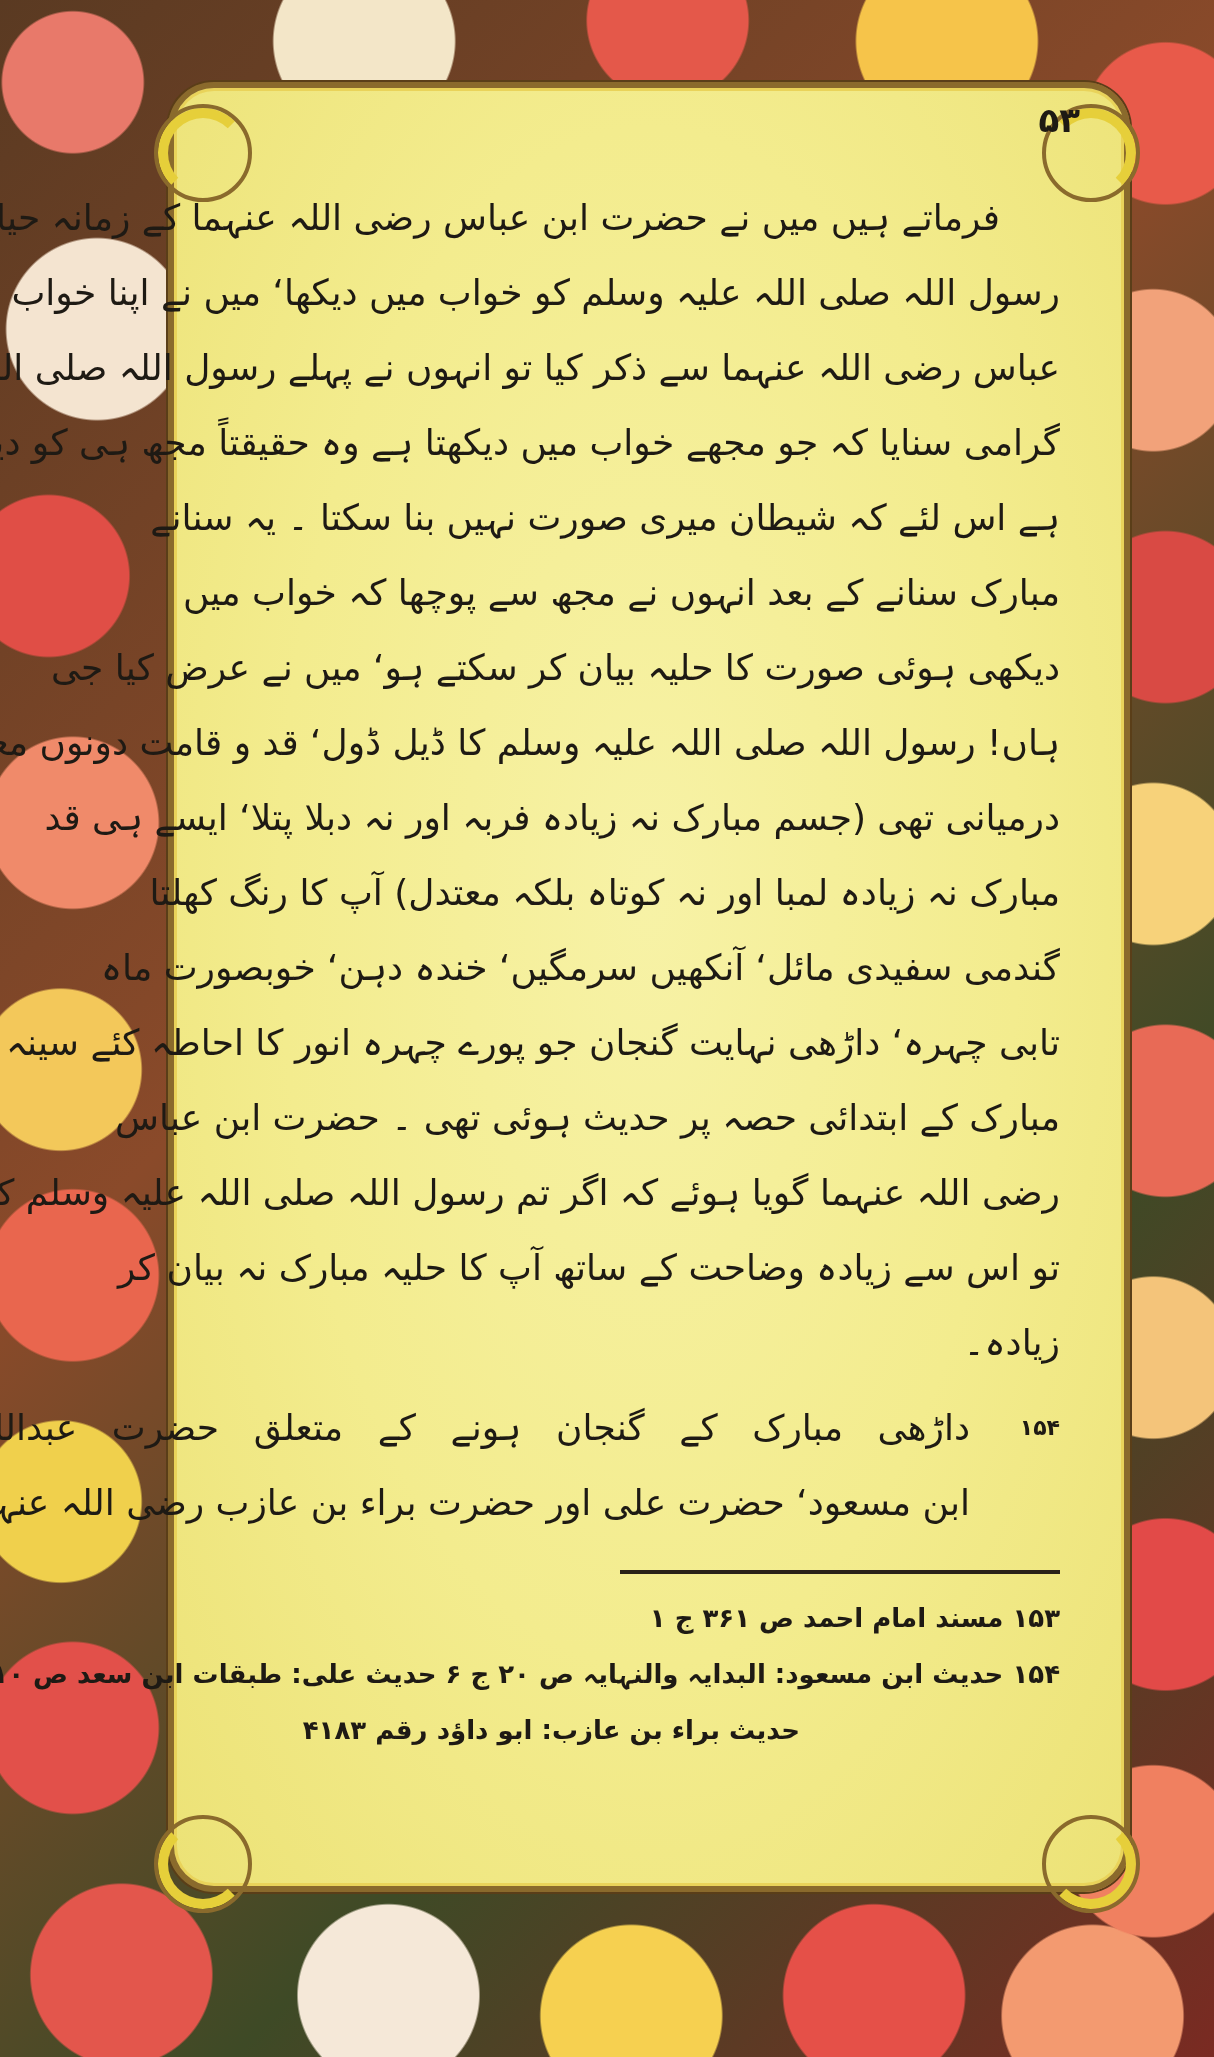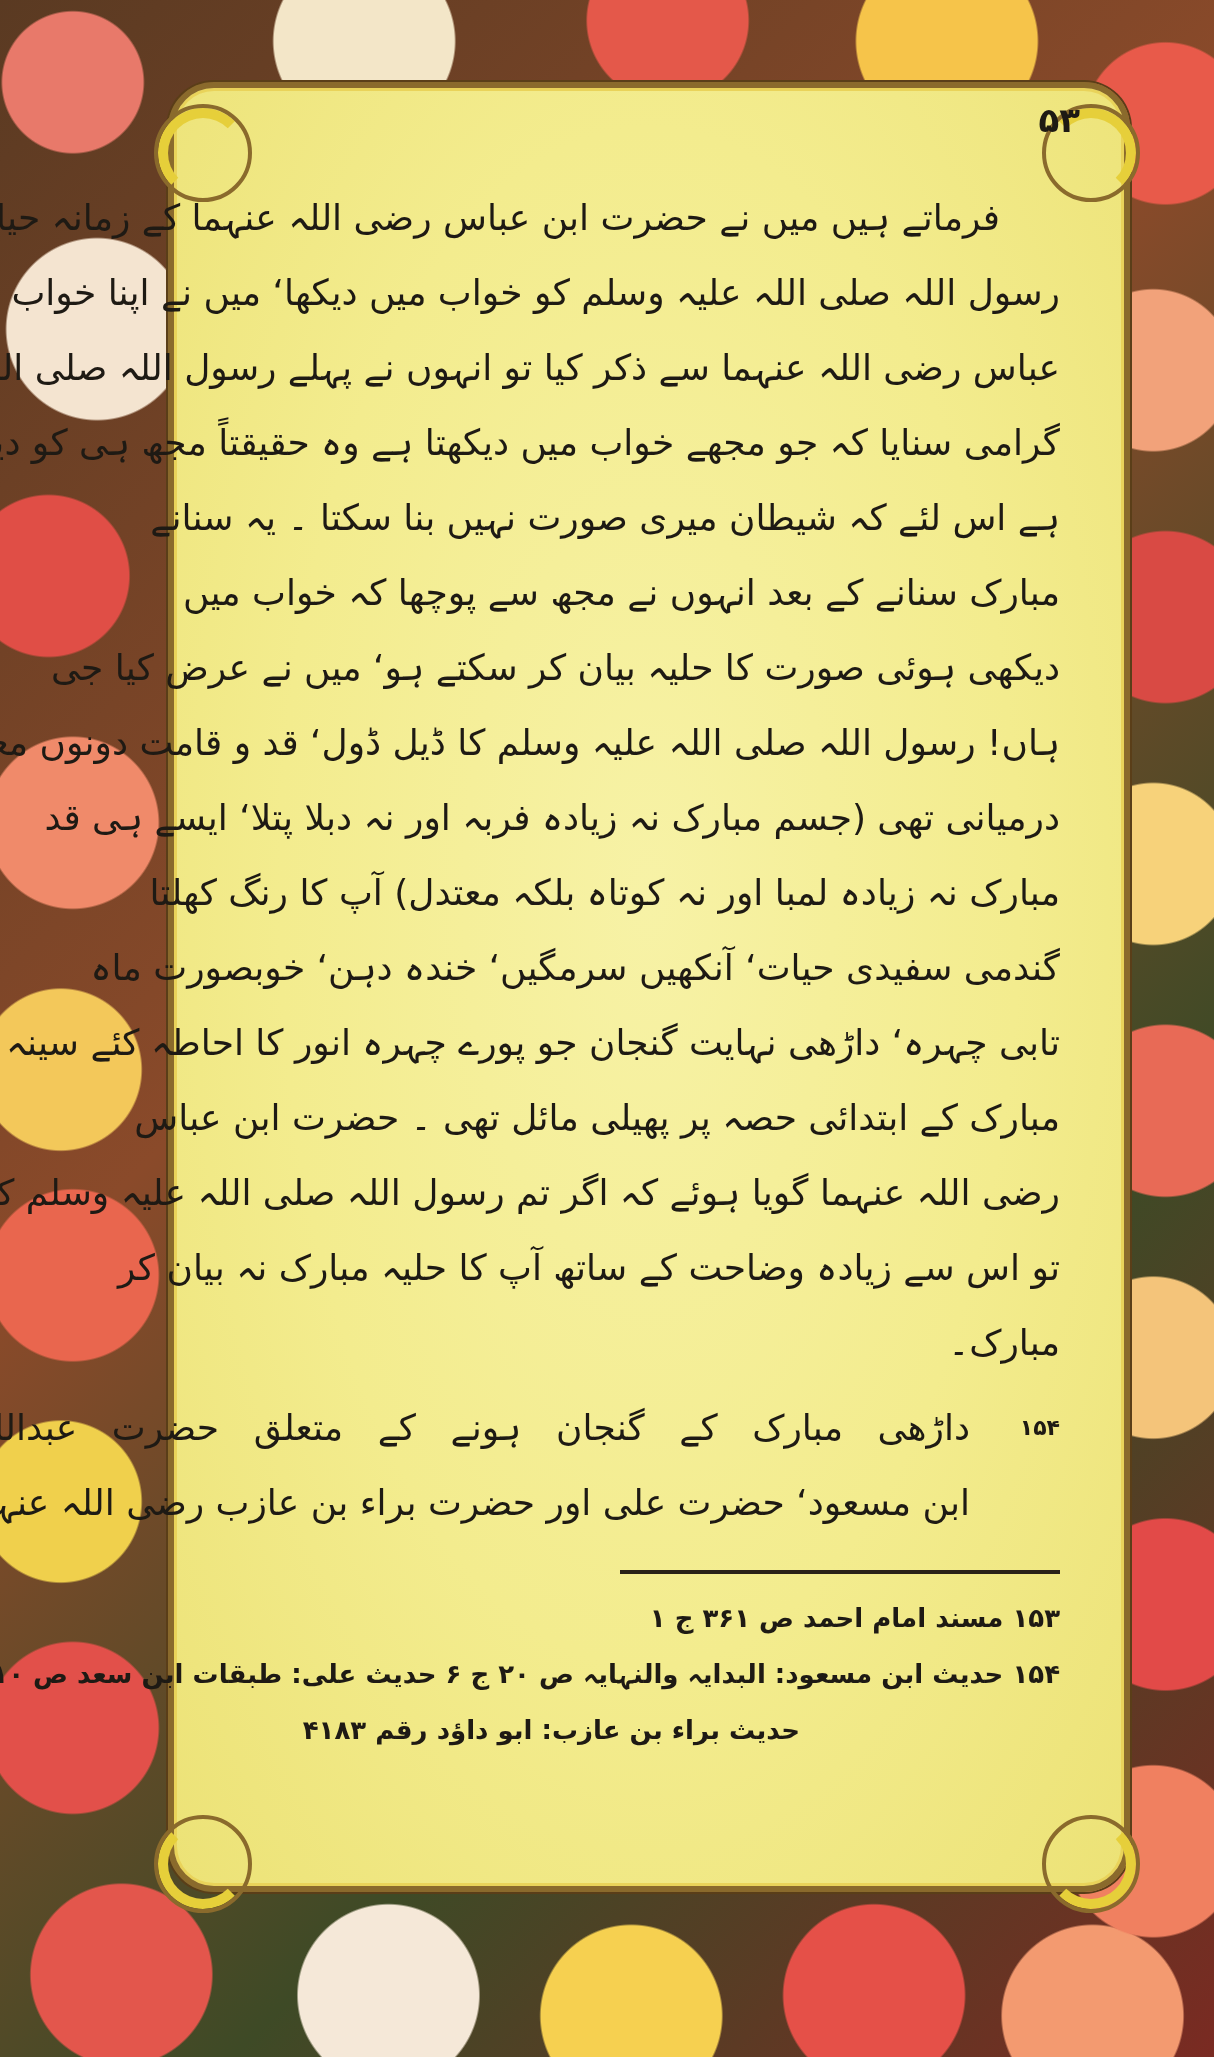--- a/index.html
+++ b/index.html
@@ -75,26 +75,26 @@
     <span class="line" style="text-align-last:right;padding-right:60px;">فرماتے ہیں میں نے حضرت ابن عباس رضی اللہ عنہما کے زمانہ حیات میں</span>
     <span class="line">رسول اللہ صلی اللہ علیہ وسلم کو خواب میں دیکھا‘ میں نے اپنا خواب حضرت ابن</span>
     <span class="line">عباس رضی اللہ عنہما سے ذکر کیا تو انہوں نے پہلے رسول اللہ صلی اللہ علیہ وسلم کا ارشاد</span>
     <span class="line">گرامی سنایا کہ جو مجھے خواب میں دیکھتا ہے وہ حقیقتاً مجھ ہی کو دیکھتا</span>
     <span class="line">ہے اس لئے کہ شیطان میری صورت نہیں بنا سکتا ۔ یہ سنانے</span>
     <span class="line">مبارک سنانے کے بعد انہوں نے مجھ سے پوچھا کہ خواب میں</span>
     <span class="line">دیکھی ہوئی صورت کا حلیہ بیان کر سکتے ہو‘ میں نے عرض کیا جی</span>
     <span class="line">ہاں! رسول اللہ صلی اللہ علیہ وسلم کا ڈیل ڈول‘ قد و قامت دونوں معتدل اور</span>
     <span class="line">درمیانی تھی (جسم مبارک نہ زیادہ فربہ اور نہ دبلا پتلا‘ ایسے ہی قد</span>
     <span class="line">مبارک نہ زیادہ لمبا اور نہ کوتاہ بلکہ معتدل) آپ کا رنگ کھلتا</span>
-    <span class="line">گندمی سفیدی حیات‘ آنکھیں سرمگیں‘ خندہ دہن‘ خوبصورت ماہ</span>
+    <span class="line">گندمی سفیدی مائل‘ آنکھیں سرمگیں‘ خندہ دہن‘ خوبصورت ماہ</span>
     <span class="line">تابی چہرہ‘ داڑھی نہایت گنجان جو پورے چہرہ انور کا احاطہ کئے سینہ</span>
-    <span class="line">مبارک کے ابتدائی حصہ پر پھیلی مائل تھی ۔ حضرت ابن عباس</span>
+    <span class="line">مبارک کے ابتدائی حصہ پر حدیث ہوئی تھی ۔ حضرت ابن عباس</span>
     <span class="line">رضی اللہ عنہما گویا ہوئے کہ اگر تم رسول اللہ صلی اللہ علیہ وسلم کو حالت بیداری میں دیکھتے</span>
     <span class="line">تو اس سے زیادہ وضاحت کے ساتھ آپ کا حلیہ مبارک نہ بیان کر</span>
-    <span class="line last">مبارک۔</span>
+    <span class="line last">زیادہ۔</span>
 
     <div class="para">
       <div class="para-num">۱۵۴</div>
       <div class="para-body">
         <span class="line">داڑھی مبارک کے گنجان ہونے کے متعلق حضرت عبداللہ</span>
         <span class="line">ابن مسعود‘ حضرت علی اور حضرت براء بن عازب رضی اللہ عنہم</span>
       </div>
     </div>
   </div>
 

